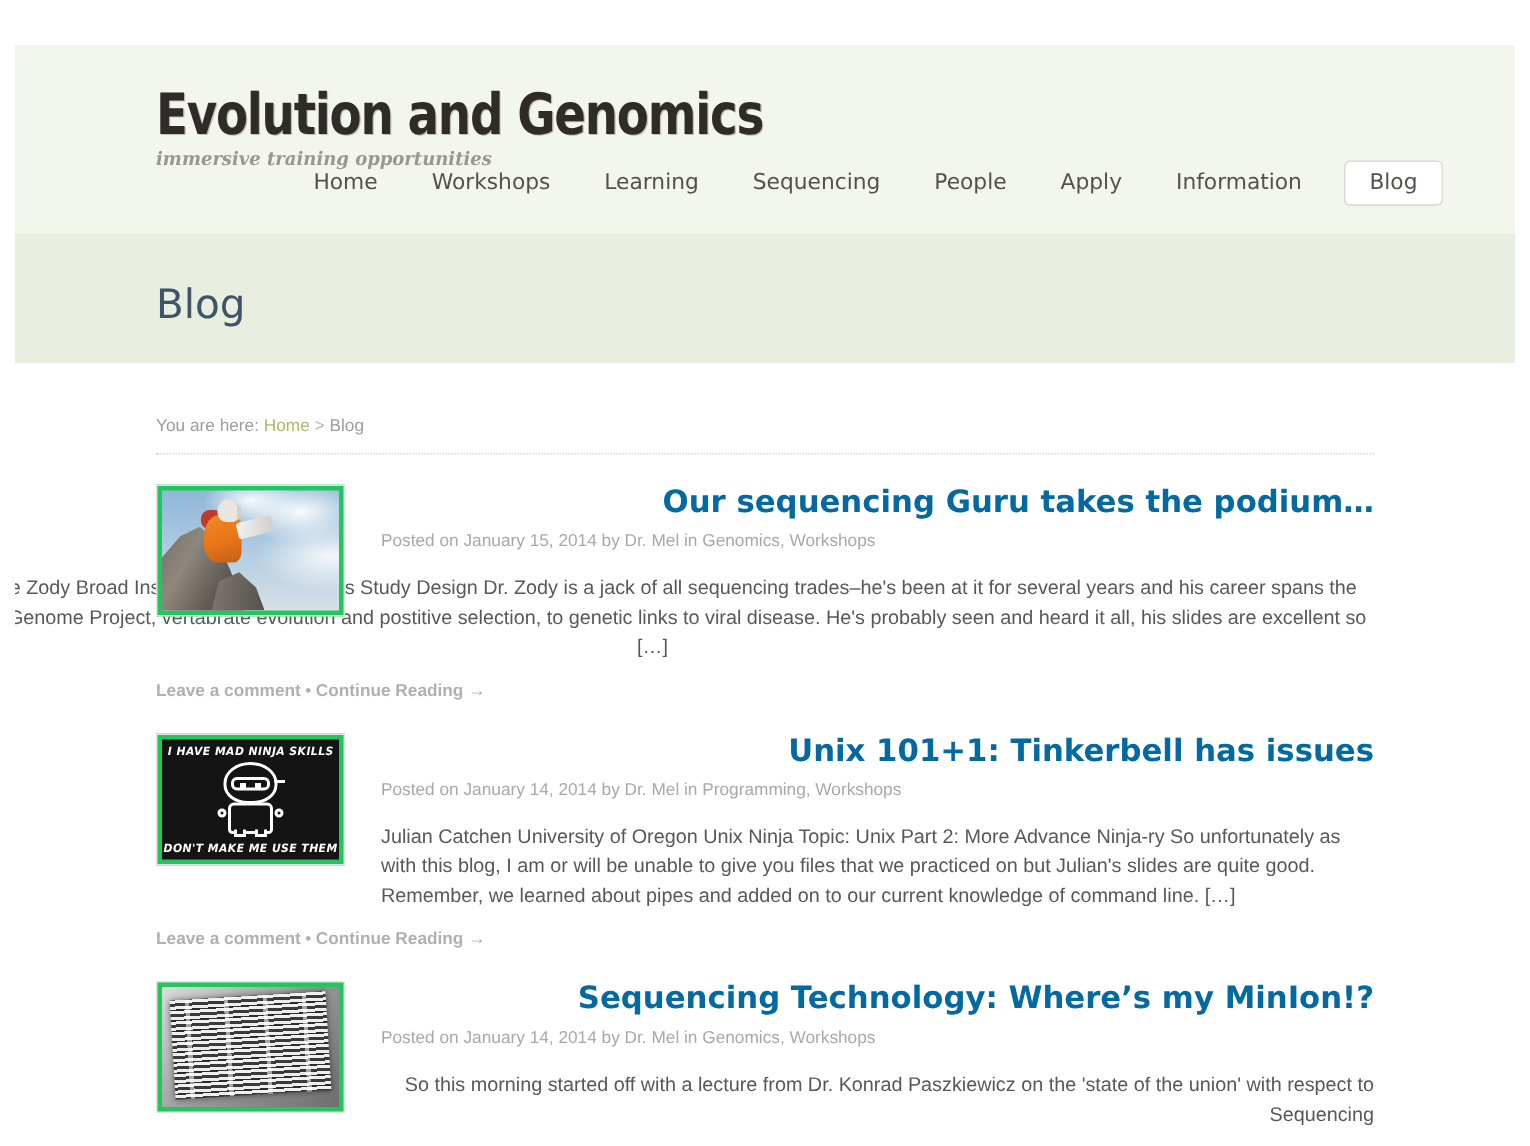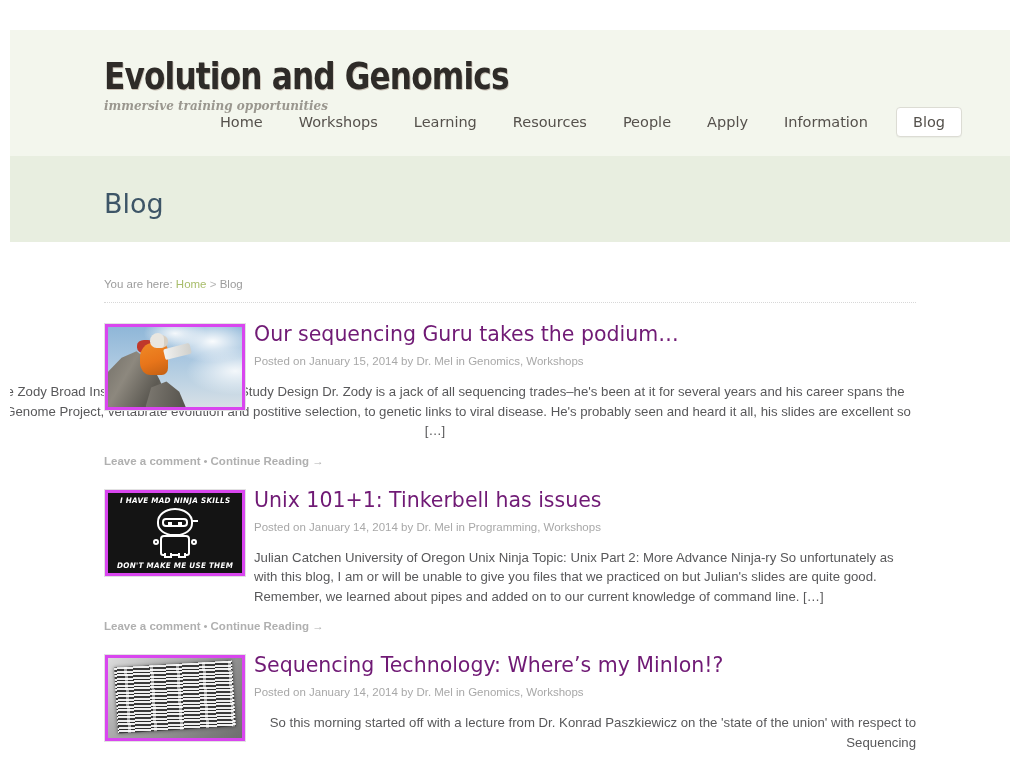--- a/index.html
+++ b/index.html
@@ -138,23 +138,23 @@
 
   
   .post {
     position: relative;
     padding-top: 18px;
   }
   .post-thumb {
     position: absolute;
     left: 0;
     top: 20px;
-    width: 142px;
+    width: 126px;
     height: 88px;
-    background: #d946ef;
+    background: #22c55e;
     border: 1px solid #e2e2e2;
     padding: 3px;
     overflow: hidden;
   }
   .post-thumb .thumb-inner {
     width: 100%; height: 100%;
     overflow: hidden;
     position: relative;
   }
 
@@ -320,26 +320,27 @@
         rgba(255,255,255,0.55) 10px, rgba(255,255,255,0.55) 13px,
         rgba(255,255,255,0.0) 13px, rgba(255,255,255,0.0) 26px);
   }
 
   .post-body {
     margin-left: 150px;
   }
   .post-title {
     margin: 0;
     font-family: "DejaVu Sans", sans-serif;
-    font-weight: normal;
+    font-weight: bold;
     font-size: 20.5px;
     line-height: 26px;
-    color: #701a75;
+    color: #0369a1;
     letter-spacing: 0px;
     cursor: pointer;
+    text-align: right;
   }
   .post-meta {
     margin: 7px 0 0 0;
     font-size: 11.5px;
     color: #a8a8a8;
     line-height: 15px;
   }
   .post-excerpt {
     margin: 13px 0 0 0;
     font-size: 13.2px;
@@ -374,21 +375,21 @@
 
     <div class="site-branding">
       <h1 class="site-title">Evolution and Genomics</h1>
       <p class="site-tagline">immersive training opportunities</p>
     </div>
 
     <nav class="main-nav">
       <a class="nav-item">Home</a>
       <a class="nav-item">Workshops</a>
       <a class="nav-item">Learning</a>
-      <a class="nav-item">Resources</a>
+      <a class="nav-item">Sequencing</a>
       <a class="nav-item">People</a>
       <a class="nav-item">Apply</a>
       <a class="nav-item">Information</a>
       <a class="nav-item current">Blog</a>
     </nav>
   </div>
 
   <div class="title-band">
     <h2 class="page-title">Blog</h2>
   </div>

